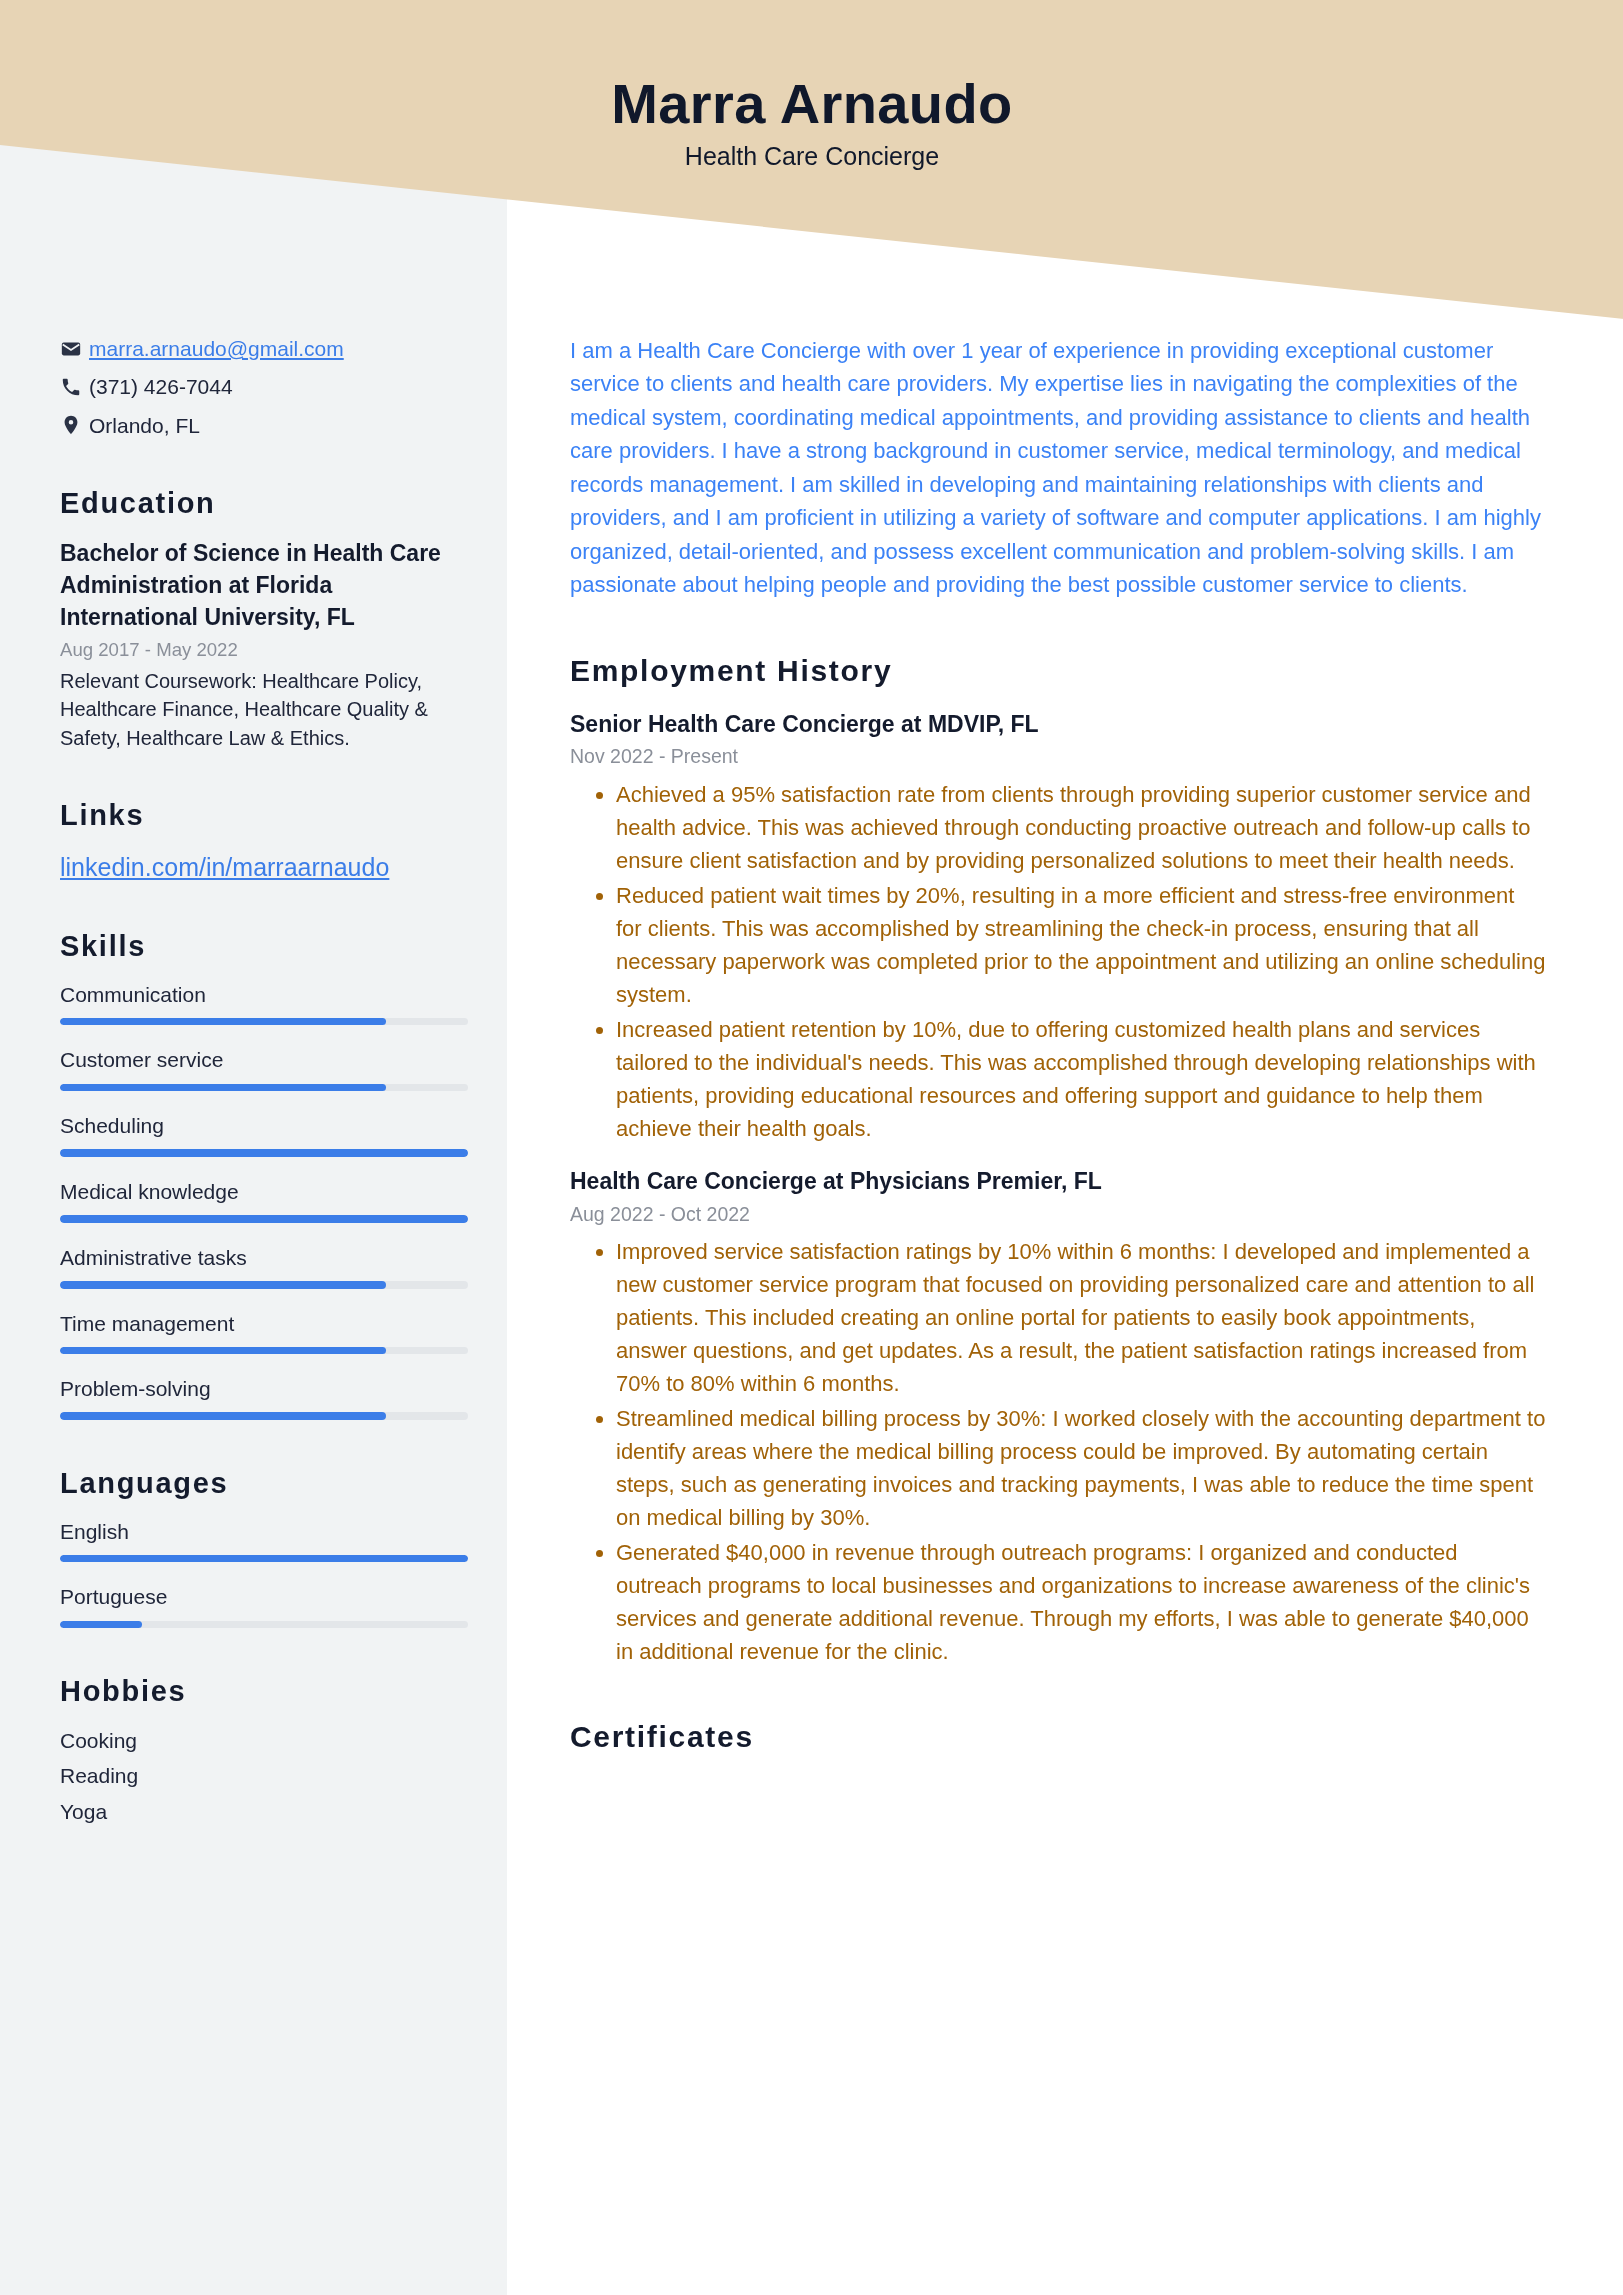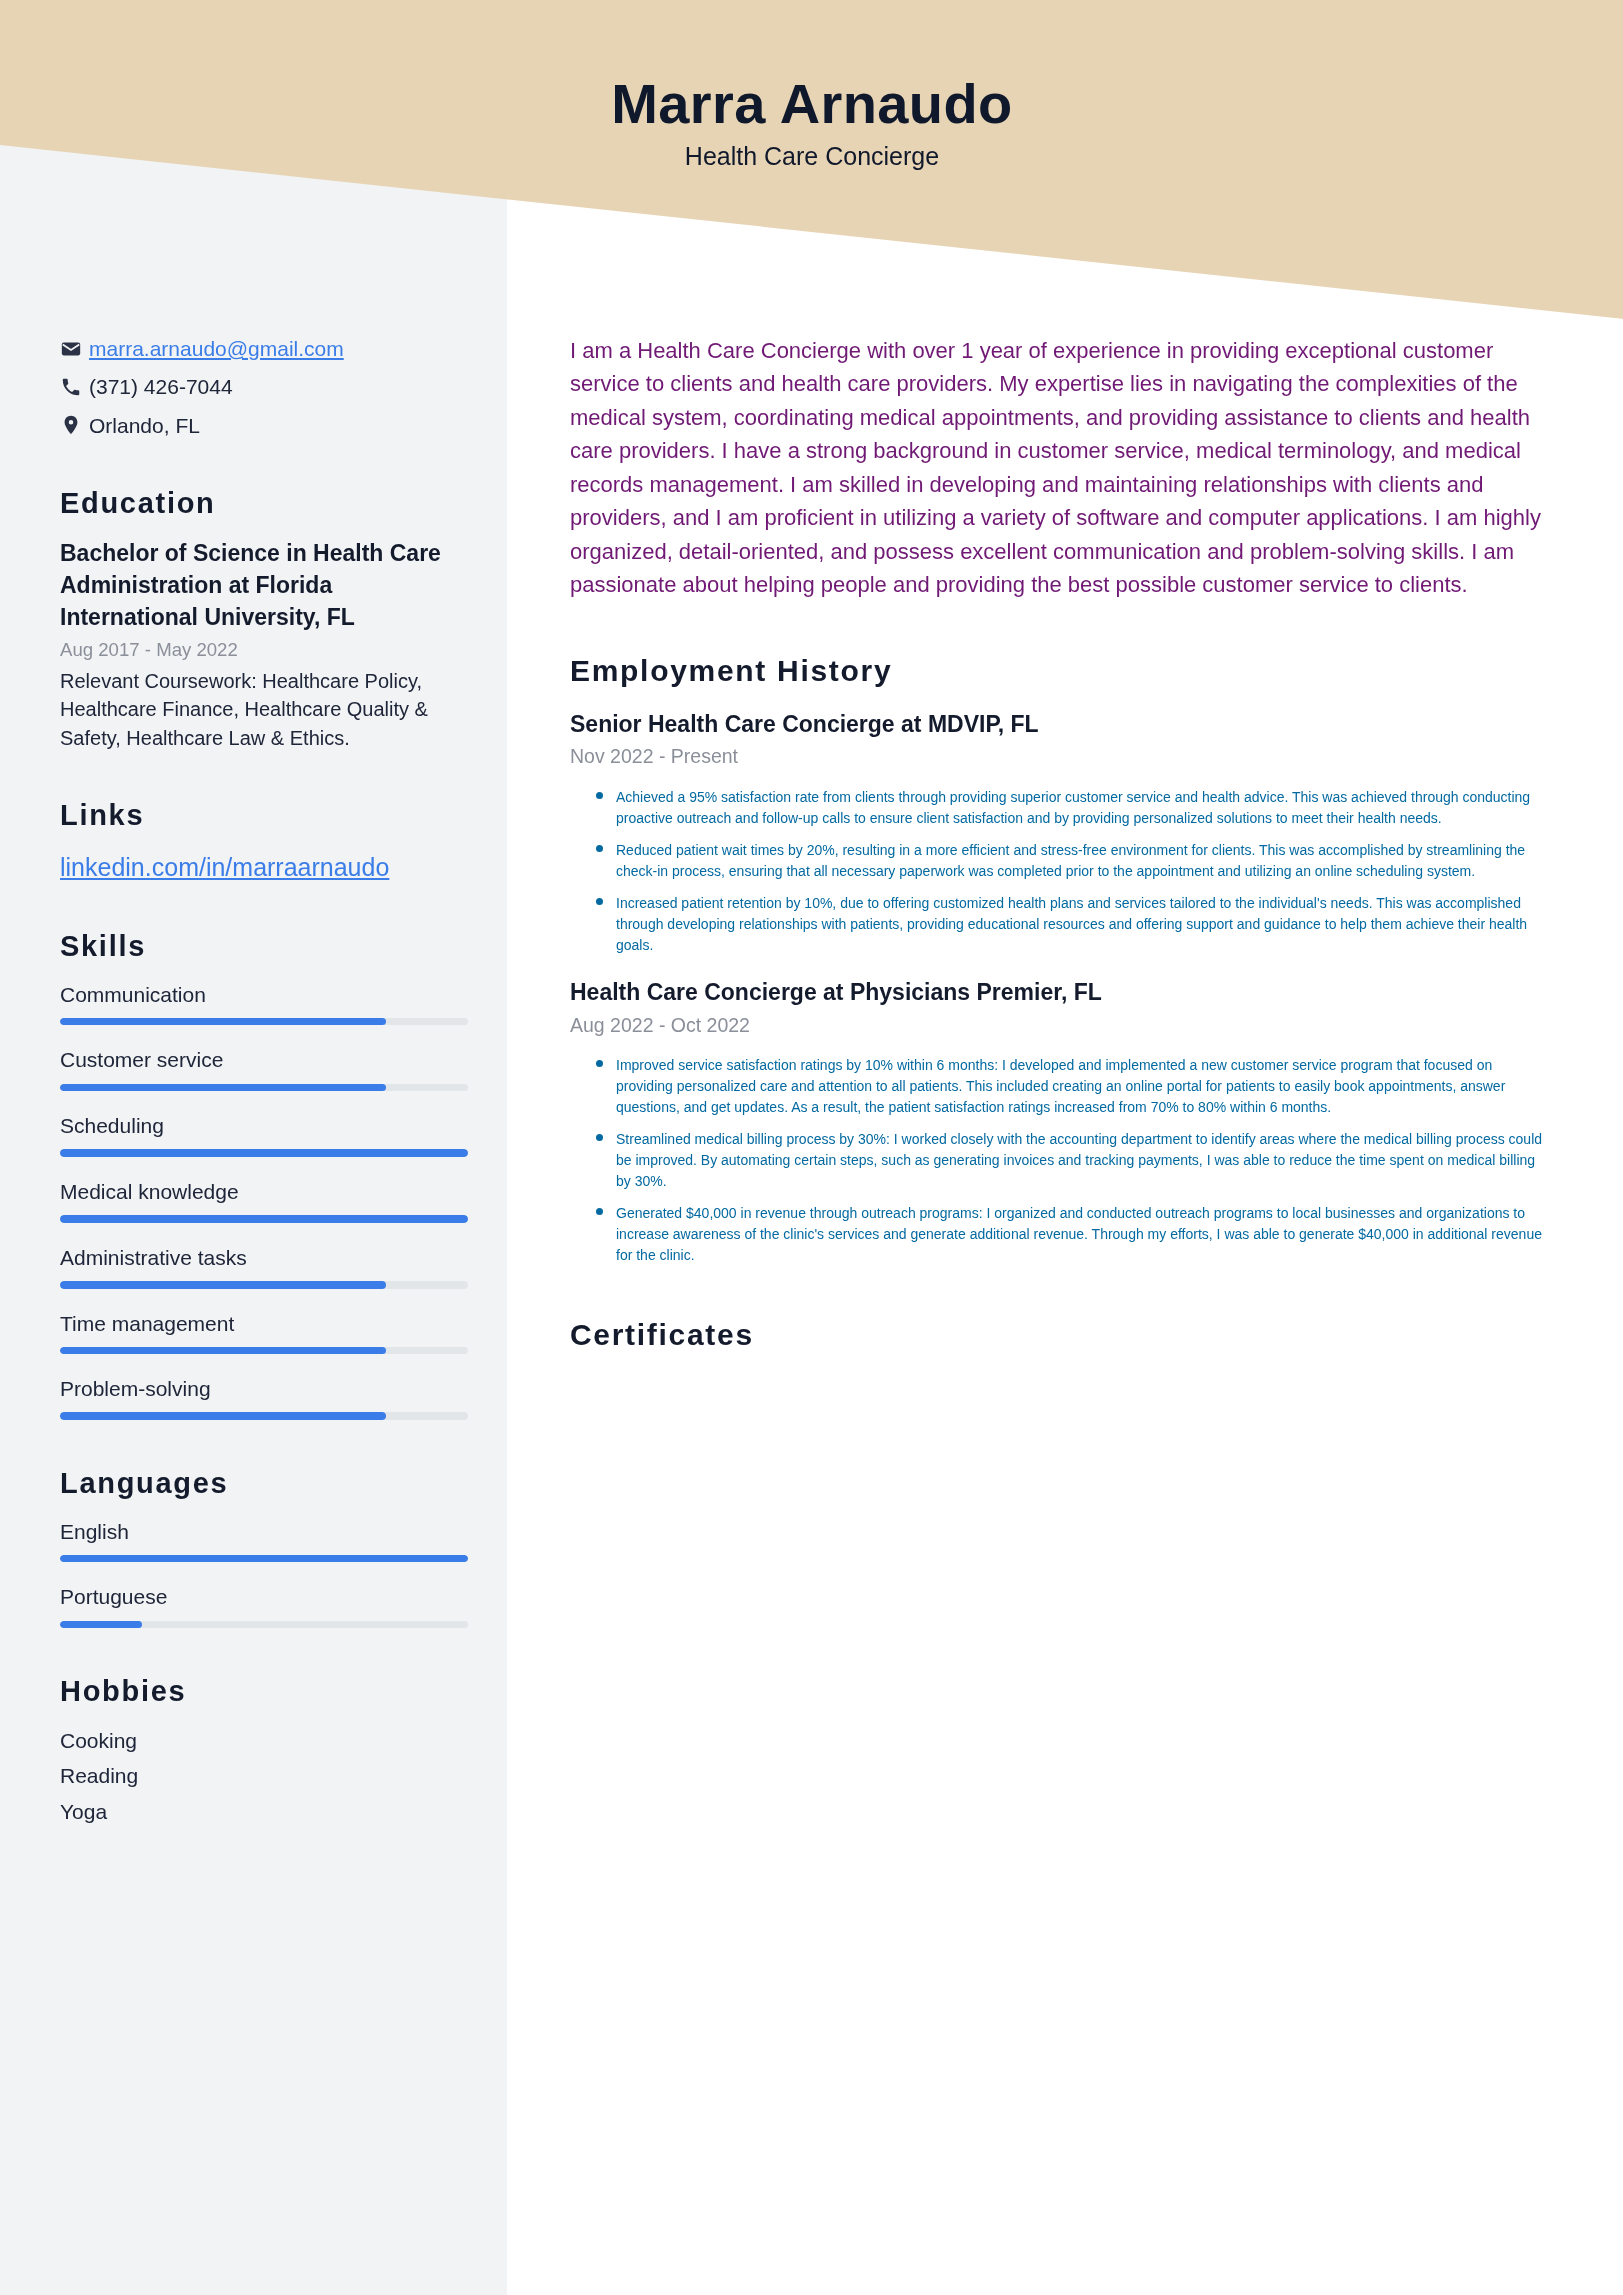--- a/index.html
+++ b/index.html
@@ -125,37 +125,37 @@
   }
 
   
   .main-h {
     font-size:30px; font-weight:700;
     color:#141B2D; letter-spacing:1.7px;
     margin-bottom:18.6px;
   }
   .main-h.spaced { margin-top:52px; }
   .profile-p {
-    font-size:22px; color:#701a75;
+    font-size:22px; color:#3b82f6;
     line-height:1.52;
   }
   .job { margin-top:22px; }
   .job-title {
     font-size:23px; font-weight:700;
     color:#141B2D; line-height:1.3;
   }
   .job-date {
     font-size:19.5px; color:#8A8F99;
     margin-top:5px; line-height:1.3;
   }
   .job-bullets {
     margin-top:8.5px; padding-left:46px;
   }
   .job-bullets li {
-    font-size:14px; color:#0369a1;
+    font-size:22px; color:#a16207;
     line-height:1.5; margin-bottom:1.7px;
   }
   .job-bullets li::marker { font-size:22px; }
 </style>
 </head>
 <body>
 
 <div id="resume">
 
   <div class="sidebar-bg"></div>

